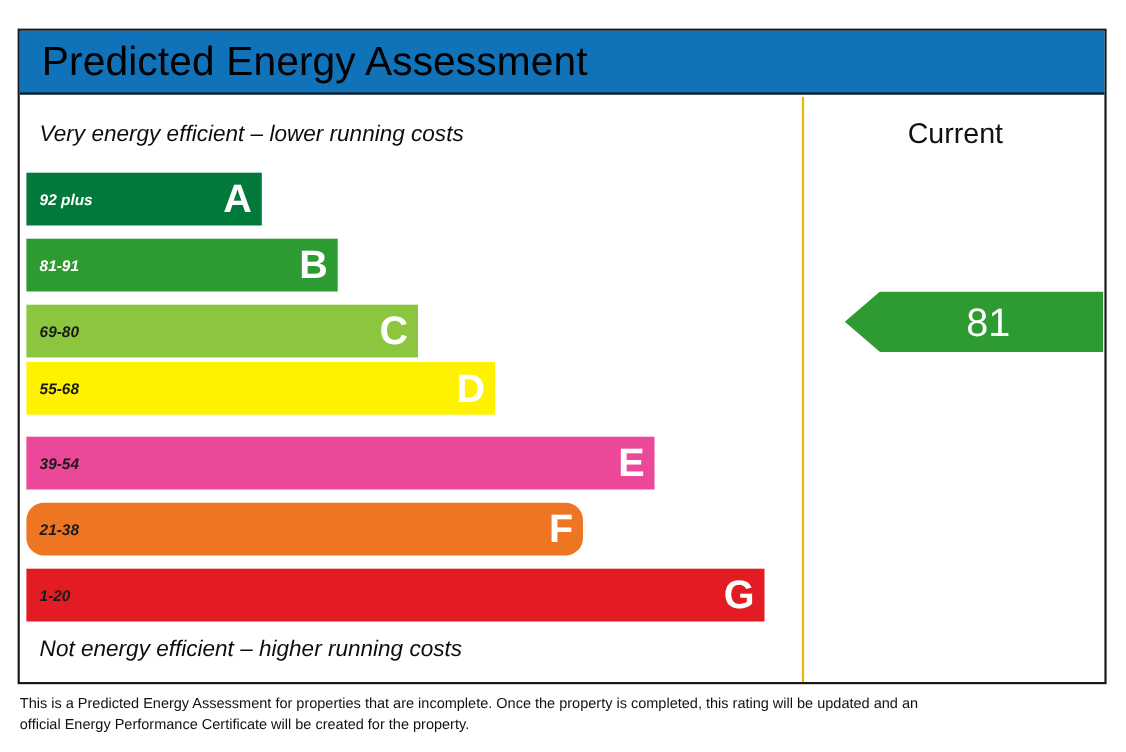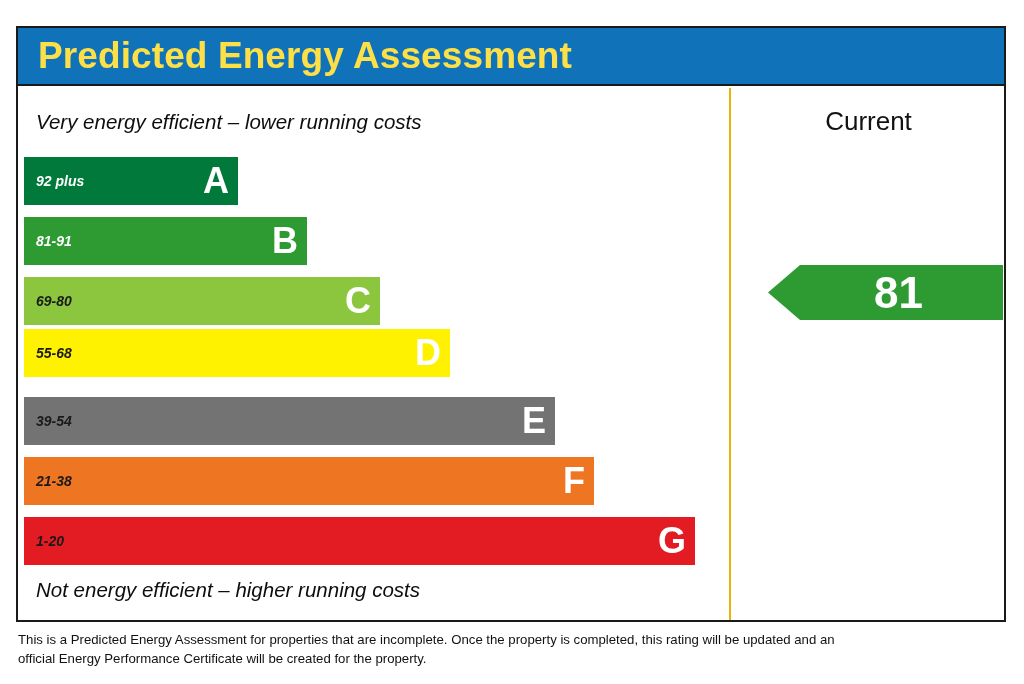--- a/index.html
+++ b/index.html
@@ -36,23 +36,23 @@
     height: 58px;
     background: #1072b8;
     border-bottom: 2px solid #1a1a1a;
     box-sizing: border-box;
   }
   #title-text {
     position: absolute;
     left: 20px;
     top: 50%;
     transform: translateY(-50%);
-    color: #fde047;
+    color: #000000;
     font-size: 37px;
-    font-weight: bold;
+    font-weight: normal;
     letter-spacing: 0.1px;
     white-space: nowrap;
   }
 
   
   #chart-pane {
     position: absolute;
     left: 0;
     top: 60px;
     width: 713px;
@@ -137,22 +137,22 @@
   #rating-value {
     position: absolute;
     top: 50%;
     left: 0;
     right: 0;
     transform: translateY(-50%);
     text-align: center;
     padding-left: 26px;
     box-sizing: border-box;
     color: #ffffff;
-    font-size: 44px;
-    font-weight: bold;
+    font-size: 36px;
+    font-weight: normal;
     line-height: 1;
   }
 
   
   #footer {
     position: absolute;
     left: 18px;
     top: 630px;
     width: 830px;
     font-size: 13.2px;
@@ -183,25 +183,25 @@
           <span class="band-letter">B</span>
         </div>
         <div class="band txt-dark" style="top: 120px; width: 356px; background: rgb(140, 198, 62); text-decoration: underline;">
           <span class="band-range">69-80</span>
           <span class="band-letter">C</span>
         </div>
         <div class="band txt-dark" style="top: 172px; width: 426px; background: rgb(255, 242, 0);">
           <span class="band-range">55-68</span>
           <span class="band-letter">D</span>
         </div>
-        <div class="band txt-dark" style="top: 240px; width: 531px; background: #737373;">
+        <div class="band txt-dark" style="top: 240px; width: 571px; background: #ec4899;">
           <span class="band-range">39-54</span>
           <span class="band-letter">E</span>
         </div>
-        <div class="band txt-dark" style="top: 300px; width: 570px; background: rgb(238, 118, 35);">
+        <div class="band txt-dark" style="top: 300px; width: 506px; background: rgb(238, 118, 35); border-radius: 16px;">
           <span class="band-range">21-38</span>
           <span class="band-letter">F</span>
         </div>
         <div class="band txt-dark" style="top: 360px; width: 643px; background: rgb(227, 28, 36); padding-left: 28px;">
           <span class="band-range">1-20</span>
           <span class="band-letter">G</span>
         </div>
       </div>
 
     <div class="caption" id="caption-bottom">Not energy efficient – higher running costs</div>

